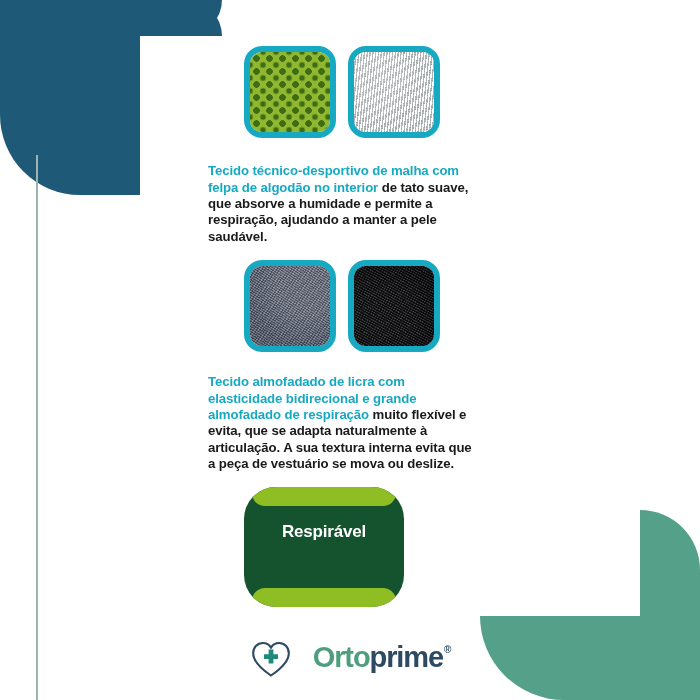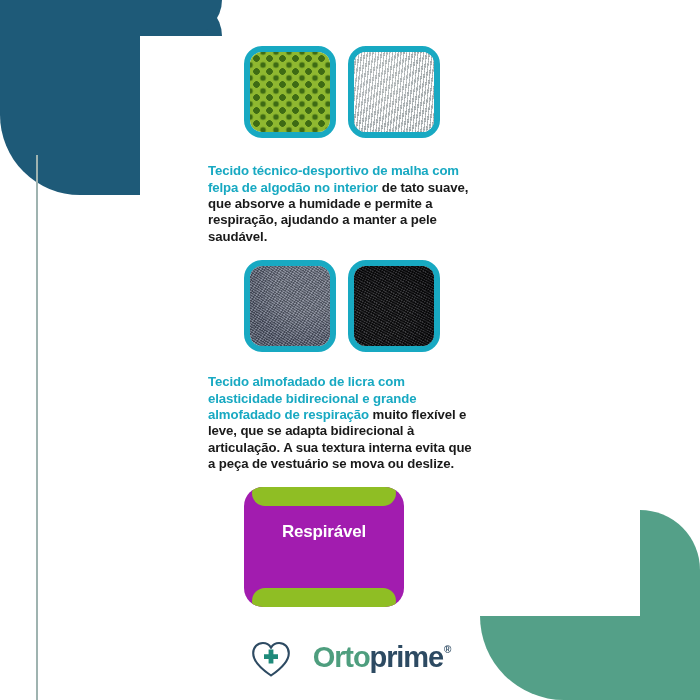--- a/index.html
+++ b/index.html
@@ -163,22 +163,22 @@
   #para-2 { top: 361px; }
   .hl { color: #18A9C2; }
 
   
   #badge {
     position: absolute;
     left: 44px;
     top: 487px;
     width: 160px;
     height: 120px;
-    border-radius: 19px;
-    background: #a21caf;
+    border-radius: 32px;
+    background: #14532d;
     overflow: hidden;
   }
   .badge-bar {
     position: absolute;
     left: 8px;
     width: 144px;
     height: 26px;
     background: #8FBE24;
     border-radius: 16px;
   }
@@ -262,21 +262,21 @@
 
     <div class="swatch-row" id="swatch-row-2">
       <div class="swatch">
         <div class="swatch-inner tex-grey-heather"></div>
       </div>
       <div class="swatch">
         <div class="swatch-inner tex-black"></div>
       </div>
     </div>
 
-    <p class="para" id="para-2"><span class="hl">Tecido almofadado de licra com elasticidade bidirecional e grande almofadado de respiração </span><span>muito flexível e leve, que se adapta bidirecional à articulação. A sua textura interna evita que a peça de vestuário se mova ou deslize.</span></p>
+    <p class="para" id="para-2"><span class="hl">Tecido almofadado de licra com elasticidade bidirecional e grande almofadado de respiração </span><span>muito flexível e evita, que se adapta naturalmente à articulação. A sua textura interna evita que a peça de vestuário se mova ou deslize.</span></p>
 
     <div id="badge">
       <div class="badge-bar" id="badge-bar-top"></div>
       <div class="badge-bar" id="badge-bar-bottom"></div>
       <div id="badge-text">
         <div>Respirável</div>
       </div>
     </div>
 
     <div id="logo">

